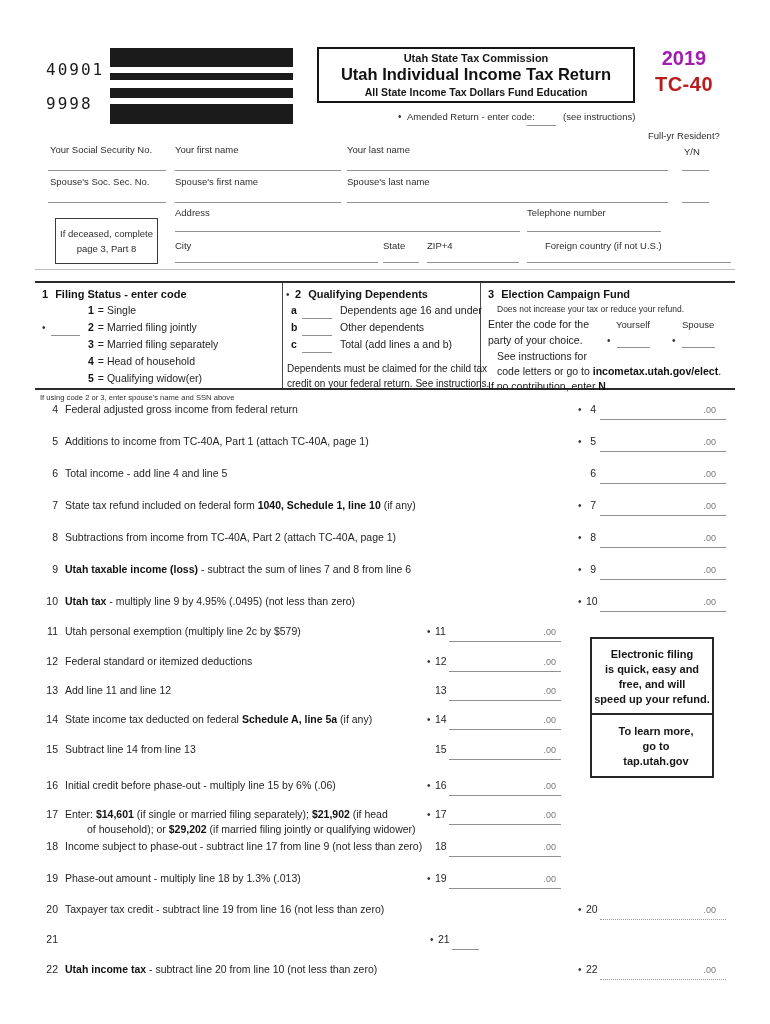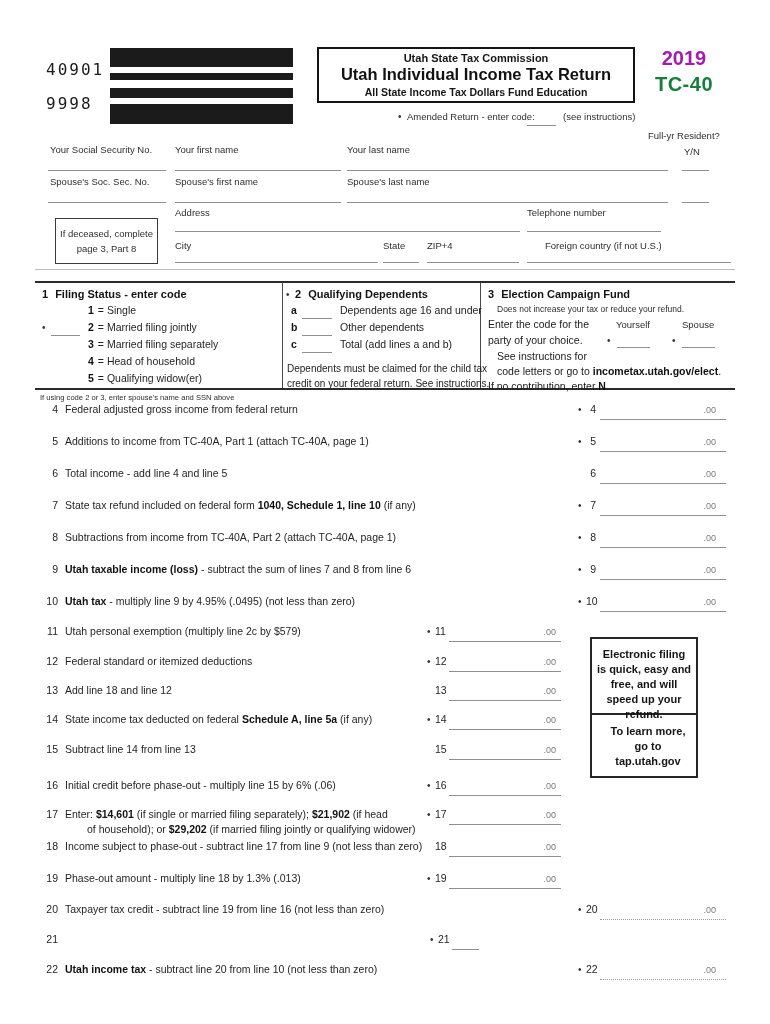--- a/index.html
+++ b/index.html
@@ -17,21 +17,21 @@
   .bar { position:absolute; left:110px; width:183px; background:#1b1b1b; }
   .title-box {
     position:absolute; left:317px; top:47px; width:318px; height:56px;
     border:2px solid #141414; text-align:center; padding-top:3px;
   }
   .title-box .agency { font-size:11px; font-weight:bold; color:#161616; }
   .title-box .main-title { font-size:16.5px; font-weight:bold; color:#121212; margin-top:1px; }
   .title-box .subtitle { font-size:10.5px; font-weight:bold; color:#161616; margin-top:2px; }
   .year-block { position:absolute; left:645px; top:47px; width:78px; text-align:center; }
   .year-block .yr { font-size:20px; font-weight:bold; color:#a21caf; }
-  .year-block .frm { font-size:20px; font-weight:bold; color:#15803d; margin-top:3px; letter-spacing:0.5px; }
+  .year-block .frm { font-size:20px; font-weight:bold; color:#b91c1c; margin-top:3px; letter-spacing:0.5px; }
 
   .small-lbl { font-size:9.5px; color:#2e2e2e; white-space:nowrap; }
   .tiny-bullet { font-size:10px; color:#333; }
 
   
   .fline { position:absolute; height:1px; border-bottom:1px solid #8f8f8f; }
 
   .thin-rule { position:absolute; left:35px; width:700px; border-top:1.5px solid #bcbcbc; }
 
   .deceased-box {
@@ -47,21 +47,21 @@
   }
   .sec-div { position:absolute; top:0; bottom:0; width:1px; background:#4a4a4a; }
   .sec-head { position:absolute; display:flex; gap:7px; font-size:11px; font-weight:bold; color:#141414; white-space:nowrap; }
   .sec-body { font-size:10.5px; color:#222; white-space:nowrap; }
   .fs-option { position:absolute; left:53px; display:flex; gap:4px; font-size:10.5px; white-space:nowrap; }
   .sec-note { position:absolute; font-size:7.6px; color:#2e2e2e; white-space:nowrap; }
   .dep-letter { position:absolute; font-size:10.5px; font-weight:bold; color:#141414; }
   .c3-sub { position:absolute; font-size:8.5px; color:#2e2e2e; white-space:nowrap; }
 
   
-  .efile-box { position:absolute; left:590px; top:637px; width:108px; height:141px; border:2px solid #262626; }
+  .efile-box { position:absolute; left:590px; top:637px; width:124px; height:141px; border:2px solid #262626; }
   .efile-top { height:76px; border-bottom:2px solid #262626; text-align:center; padding-top:8px; }
   .efile-bottom { text-align:center; padding-top:9px;padding-left:8px; }
   .efile-box div.ln { font-size:11px; font-weight:bold; color:#161616; line-height:15px; }
 
   
   #tax-lines { position:absolute; left:0; top:0; width:770px; height:1024px; }
   .tax-row { position:absolute; left:0; width:770px; height:22px; font-size:10.5px; color:#1f1f1f; }
   .row-num { position:absolute; left:34px; width:24px; text-align:right; }
   .row-label { position:absolute; left:65px; white-space:nowrap; }
   .row-label2 { position:absolute; left:87px; top:15px; white-space:nowrap; }
@@ -288,21 +288,21 @@
         <span class="row-num">12</span>
         <span class="row-label"><span>Federal standard or itemized deductions</span></span>
         <span class="amt mid" style="left: 427px;">
           <span class="abullet">•</span>
           <span class="anum">12</span>
           <span class="afield"><span class="cents">.00</span></span>
         </span>
       </div>
       <div class="tax-row" style="top: 684px;">
         <span class="row-num">13</span>
-        <span class="row-label"><span>Add line 18 and line 12</span></span>
+        <span class="row-label"><span>Add line 11 and line 12</span></span>
         <span class="amt mid" style="left: 427px;">
           <span class="abullet"></span>
           <span class="anum">13</span>
           <span class="afield"><span class="cents">.00</span></span>
         </span>
       </div>
       <div class="tax-row" style="top: 713px;">
         <span class="row-num">14</span>
         <span class="row-label"><span>State income tax deducted on federal </span><b>Schedule A, line 5a</b><span> (if any)</span></span>
         <span class="amt mid" style="left: 427px;">

